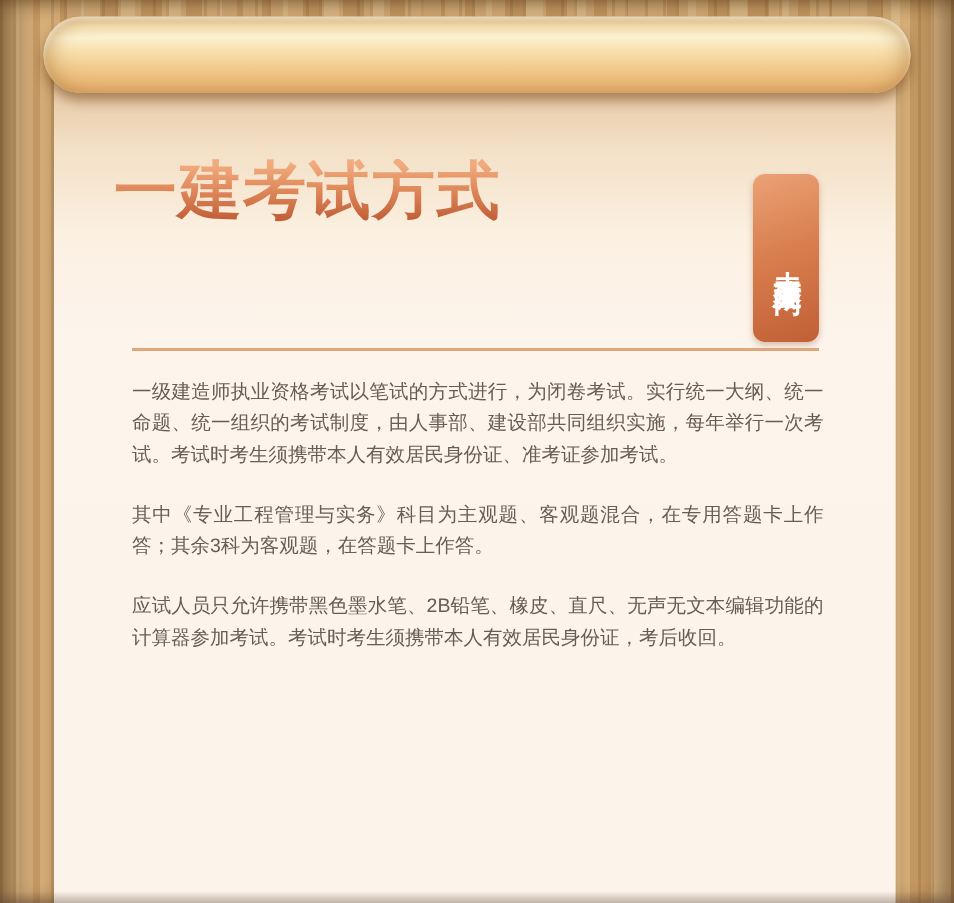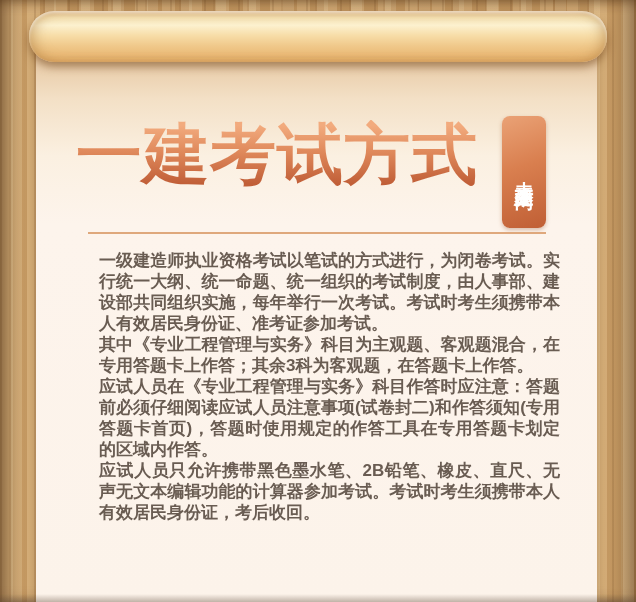--- a/index.html
+++ b/index.html
@@ -39,23 +39,23 @@
       #dfb987 0%, #f2ddae 12%, #fcf1cf 28%, #f7dda8 48%,
       #f0c98b 68%, #eaba77 86%, #e0ab66 100%);
     box-shadow:
       0 5px 8px rgba(115,70,25,.55),
       inset 0 2px 3px rgba(255,255,255,.55),
       inset 10px 0 14px -6px rgba(170,118,58,.55),
       inset -10px 0 14px -6px rgba(170,118,58,.55);
   }
   
   .title{
-    position:absolute;left:40px;top:90px;margin:0;
+    position:absolute;left:40px;top:76px;margin:0;
     font-family:"Liberation Serif",serif;
-    font-size:66px;line-height:1.05;font-weight:bold;letter-spacing:1px;
+    font-size:42px;line-height:1.05;font-weight:bold;letter-spacing:1px;
     background:linear-gradient(180deg,#f2ab7e 8%,#e08a5c 45%,#c15f38 92%);
     -webkit-background-clip:text;background-clip:text;
     color:transparent;white-space:nowrap;
   }
   .badge{
     position:absolute;left:466px;top:86px;width:44px;height:112px;
     border-radius:8px;
     background:linear-gradient(160deg,#eaa276 0%,#d97f4f 45%,#c05f35 100%);
     box-shadow:0 2px 4px rgba(150,80,40,.35);
     display:flex;align-items:center;justify-content:center;
@@ -64,27 +64,26 @@
     writing-mode:vertical-rl;text-orientation:upright;
     color:#ffffff;font-weight:bold;font-size:19px;letter-spacing:3px;
     font-family:"Liberation Serif",serif;
   }
   .divider{
     position:absolute;left:52px;top:202px;width:458px;height:2px;
     background:#dfa87c;
   }
   
   .content{
-    position:absolute;left:63px;top:220px;width:461px;
-    color:#695c52;font-size:17px;line-height:21px;
+    position:absolute;left:52px;top:220px;width:461px;
+    color:#695c52;font-size:13px;line-height:21px;
     text-align:justify;
-    font-weight:bold;
   }
   .content p{margin:0;}
-  .content p + p{}
+  .content p + p{margin-top:19px;}
   
   .bottom-shade{
     position:absolute;left:0;right:0;bottom:0;height:8px;
     background:linear-gradient(180deg,rgba(94,74,58,0) 0%,rgba(94,74,58,.38) 100%);
     pointer-events:none;
   }
 </style>
 </head>
 <body>
 
@@ -96,20 +95,19 @@
 
     <div class="badge">
       <span>未来建工网</span>
     </div>
 
     <div class="divider"></div>
 
     <div class="content">
       <p>一级建造师执业资格考试以笔试的方式进行，为闭卷考试。实行统一大纲、统一命题、统一组织的考试制度，由人事部、建设部共同组织实施，每年举行一次考试。考试时考生须携带本人有效居民身份证、准考证参加考试。</p>
       <p>其中《专业工程管理与实务》科目为主观题、客观题混合，在专用答题卡上作答；其余3科为客观题，在答题卡上作答。</p>
-      <p>应试人员在《专业工程管理与实务》科目作答时应注意：答题前必须仔细阅读应试人员注意事项(试卷封二)和作答须知(专用答题卡首页)，答题时使用规定的作答工具在专用答题卡划定的区域内作答。</p>
       <p>应试人员只允许携带黑色墨水笔、2B铅笔、橡皮、直尺、无声无文本编辑功能的计算器参加考试。考试时考生须携带本人有效居民身份证，考后收回。</p>
     </div>
   </div>
 
   <div class="roll"></div>
   <div class="bottom-shade"></div>
 </div>
 
 </body></html>

